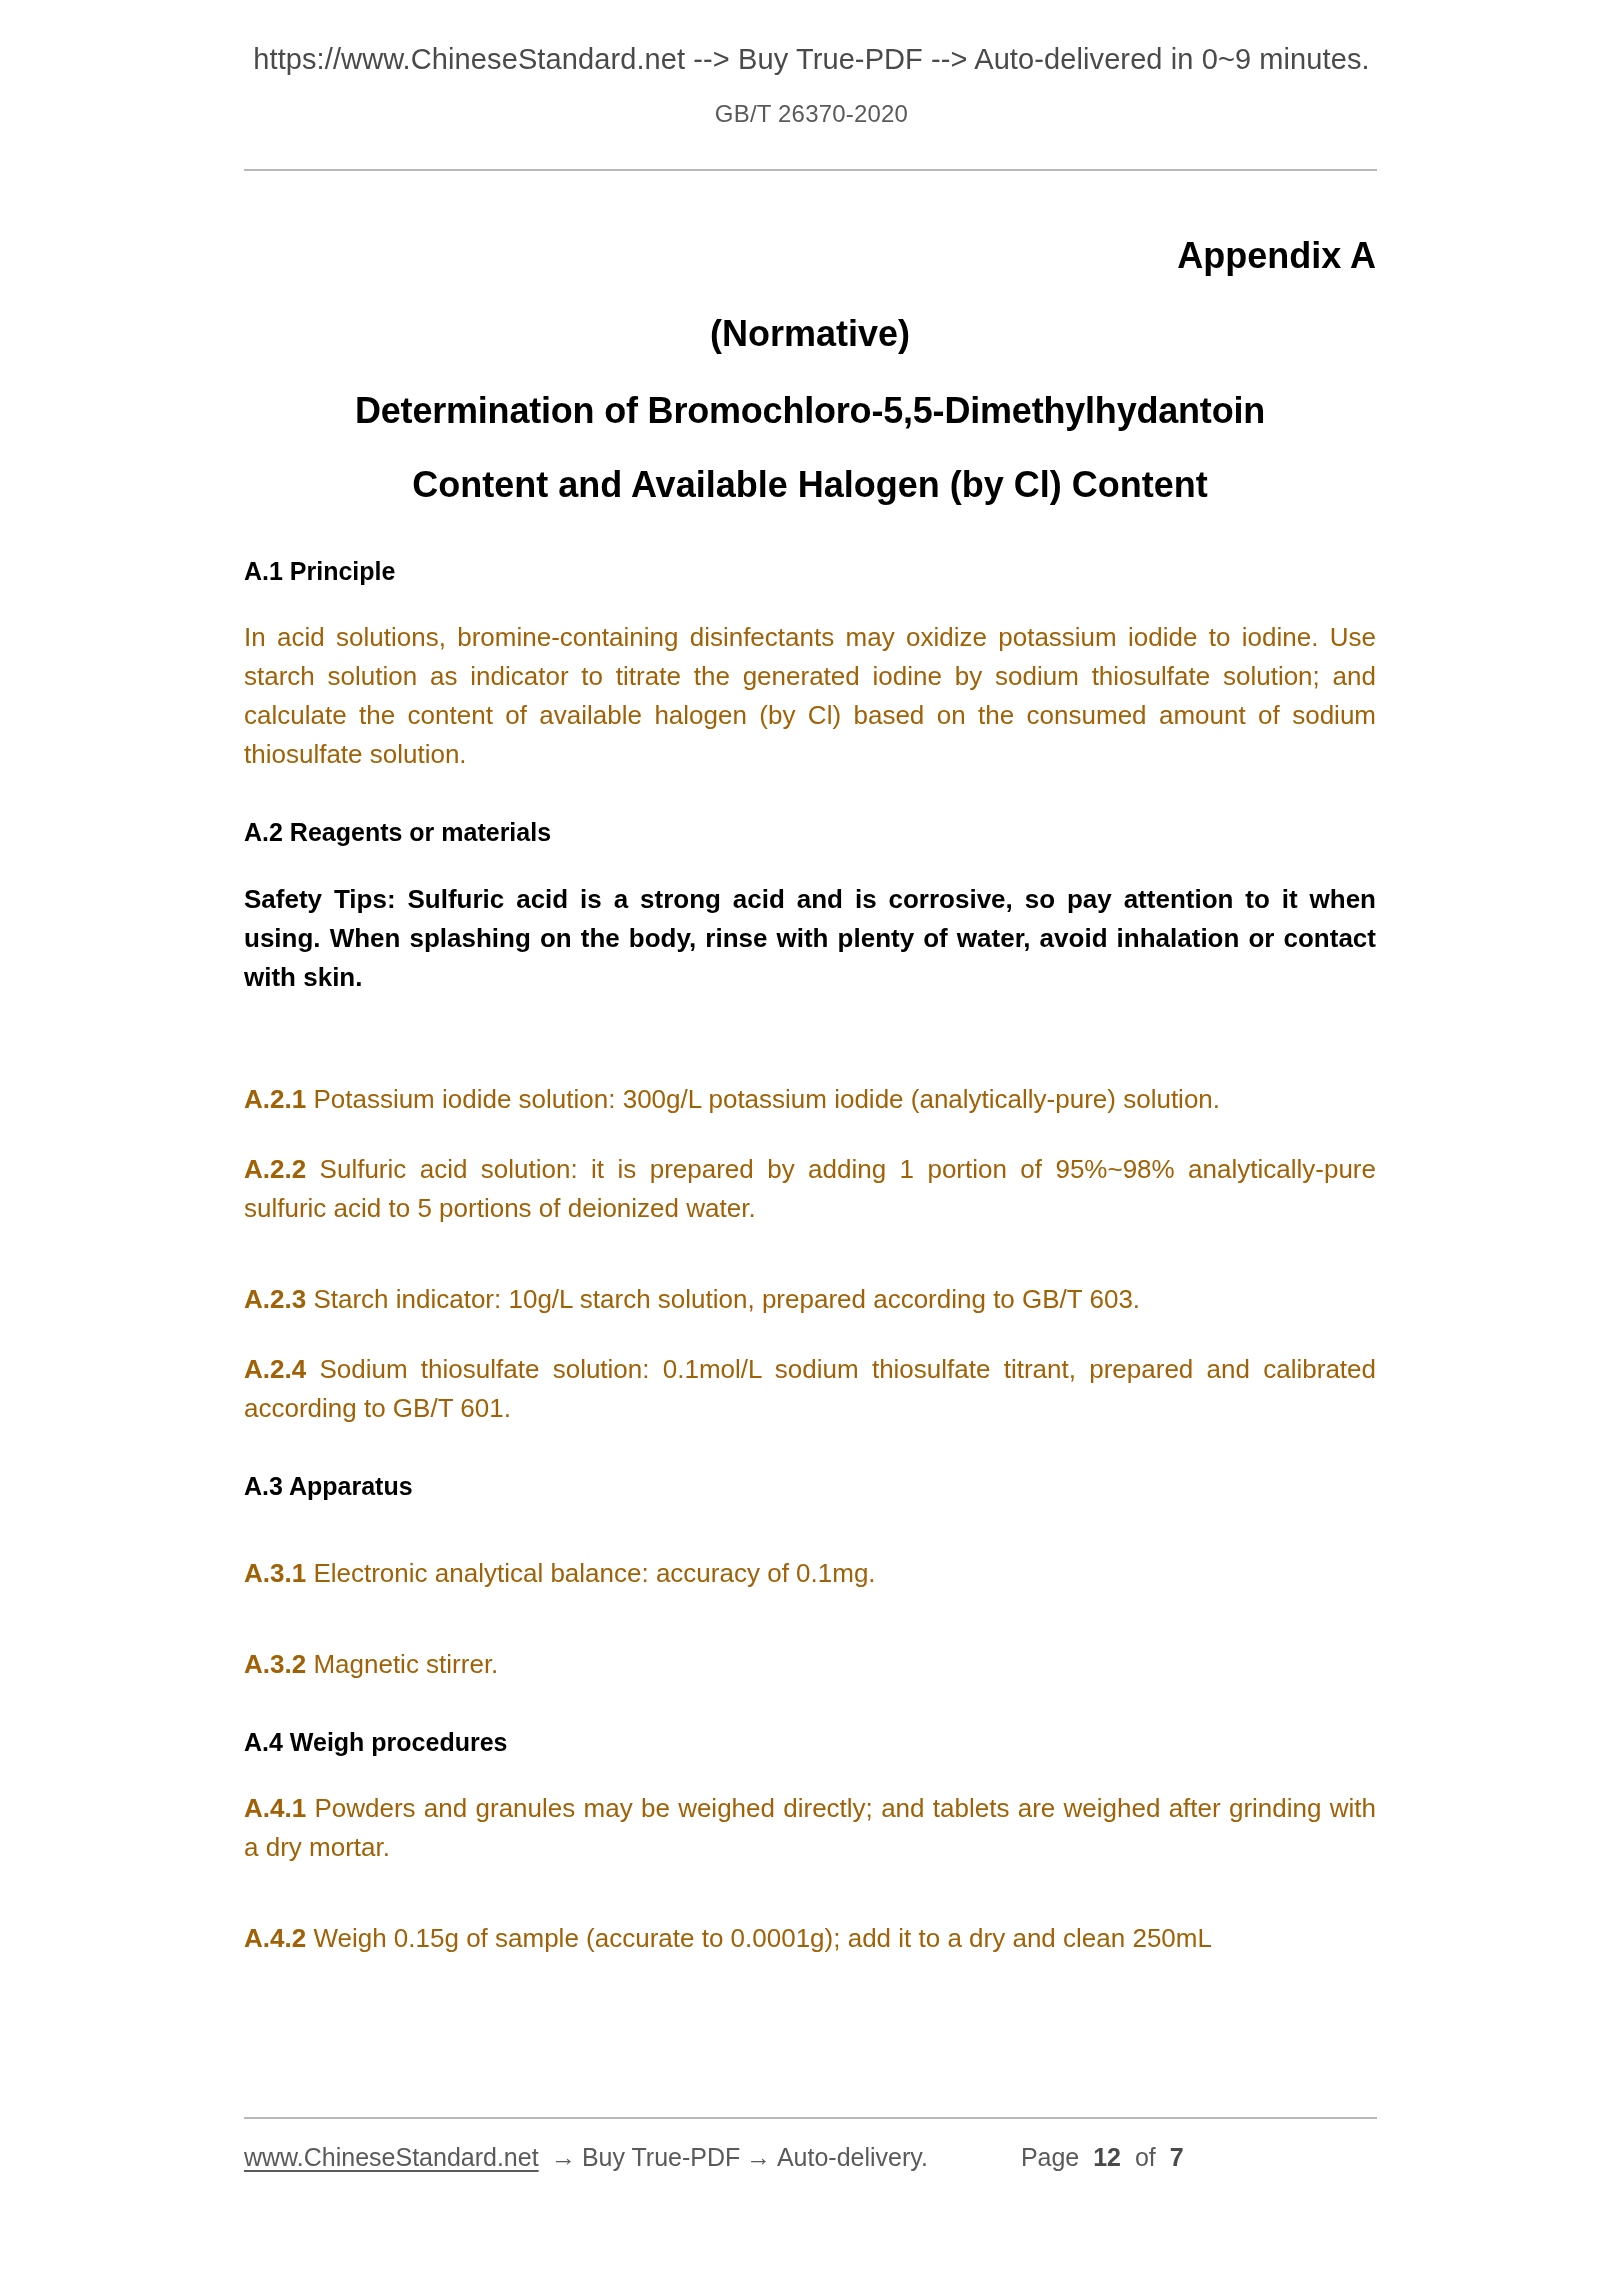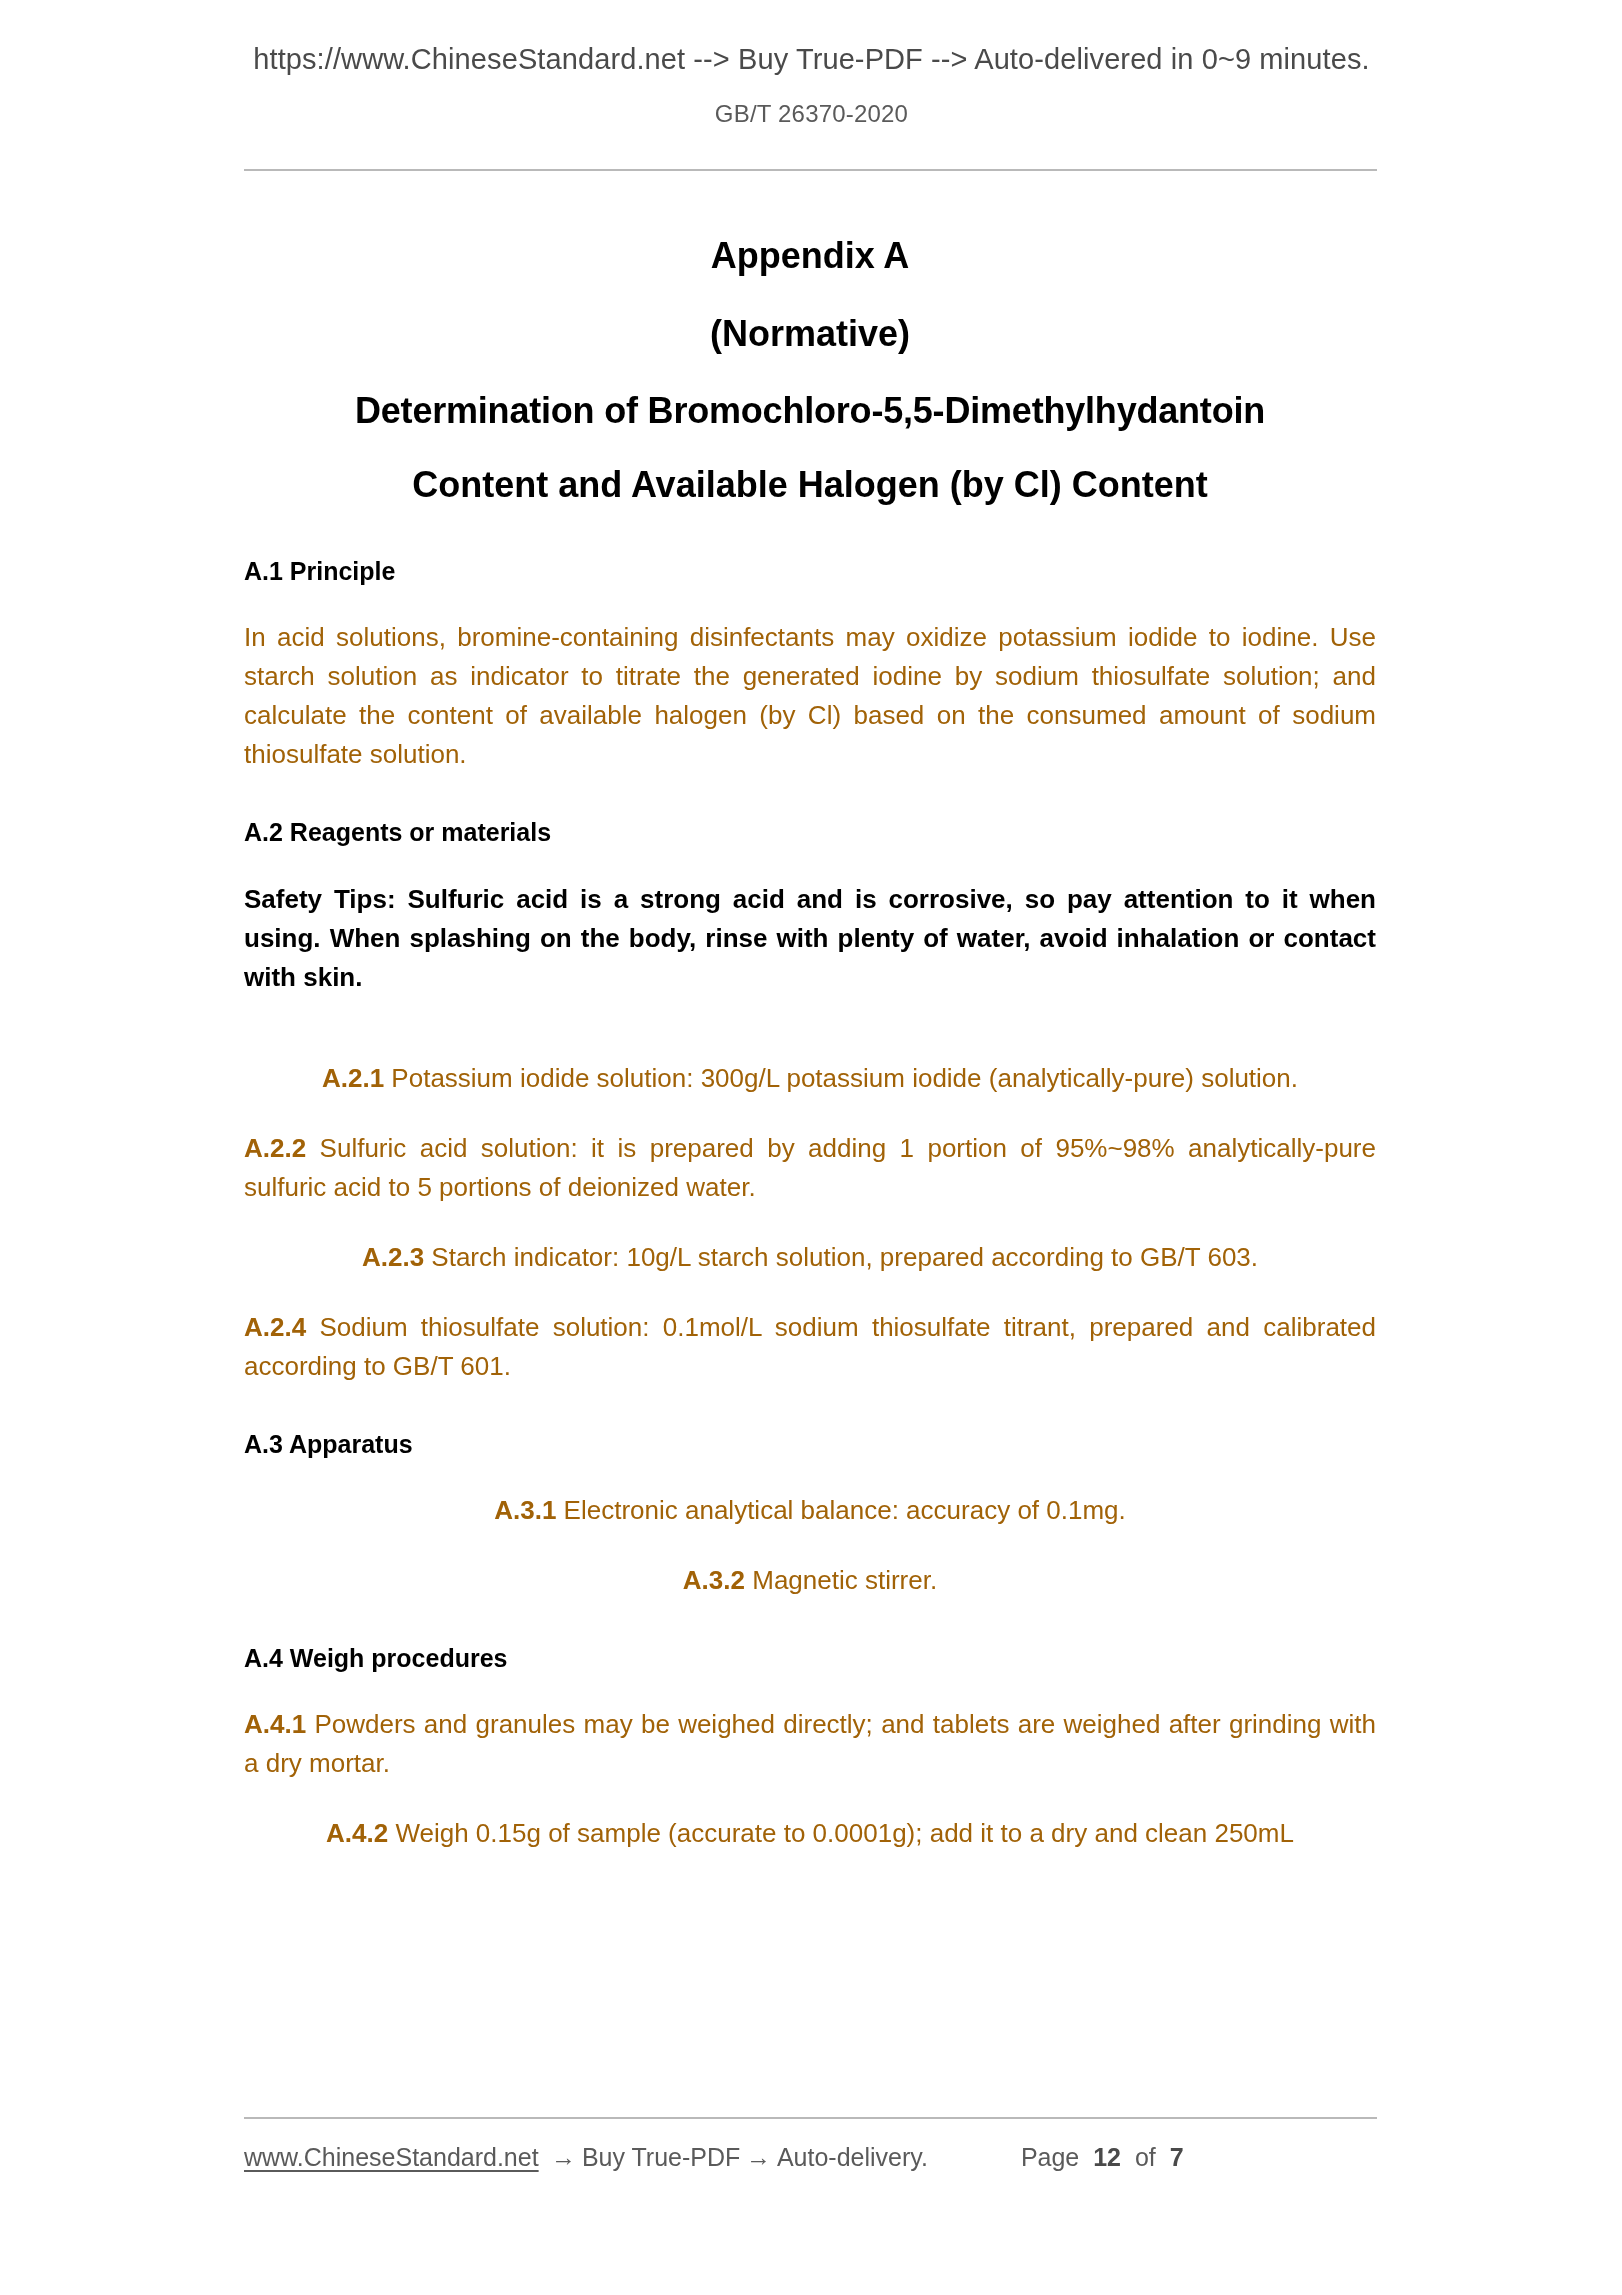--- a/index.html
+++ b/index.html
@@ -58,21 +58,21 @@
     width: 1132px;
   }
 
   
   .doc-title {
     text-align: center;
     font-weight: bold;
     color: #000000;
     line-height: 1.0;
   }
-  .title-1 { font-size: 36px; margin: 0 0 0 0; padding-top: 5px; }
+  .title-1 { font-size: 36px; margin: 0 0 0 0; padding-top: 5px; text-align: right; }
   .title-2 { font-size: 36px; margin-top: 42px; }
   .title-3 { font-size: 36px; margin-top: 41px; letter-spacing: -0.2px; }
   .title-4 { font-size: 36px; margin-top: 38px; }
 
   
   h2.section {
     font-size: 25px;
     font-weight: bold;
     color: #000;
     margin: 0;
@@ -83,21 +83,21 @@
 
   
   p.body {
     font-size: 26px;
     color: #a16207;
     margin: 0;
     line-height: 39px;
     text-align: justify;
     text-justify: inter-word;
   }
-  p.body.nojust { text-align: center; }
+  p.body.nojust { text-align: left; margin-top: 21px; }
   p.body b { font-weight: bold; }
   p.bold-block {
     font-weight: bold;
     font-size: 26px;
     color: #000;
     margin: 0;
     line-height: 39px;
     text-align: justify;
   }
   .sp-para { height: 31px; }

